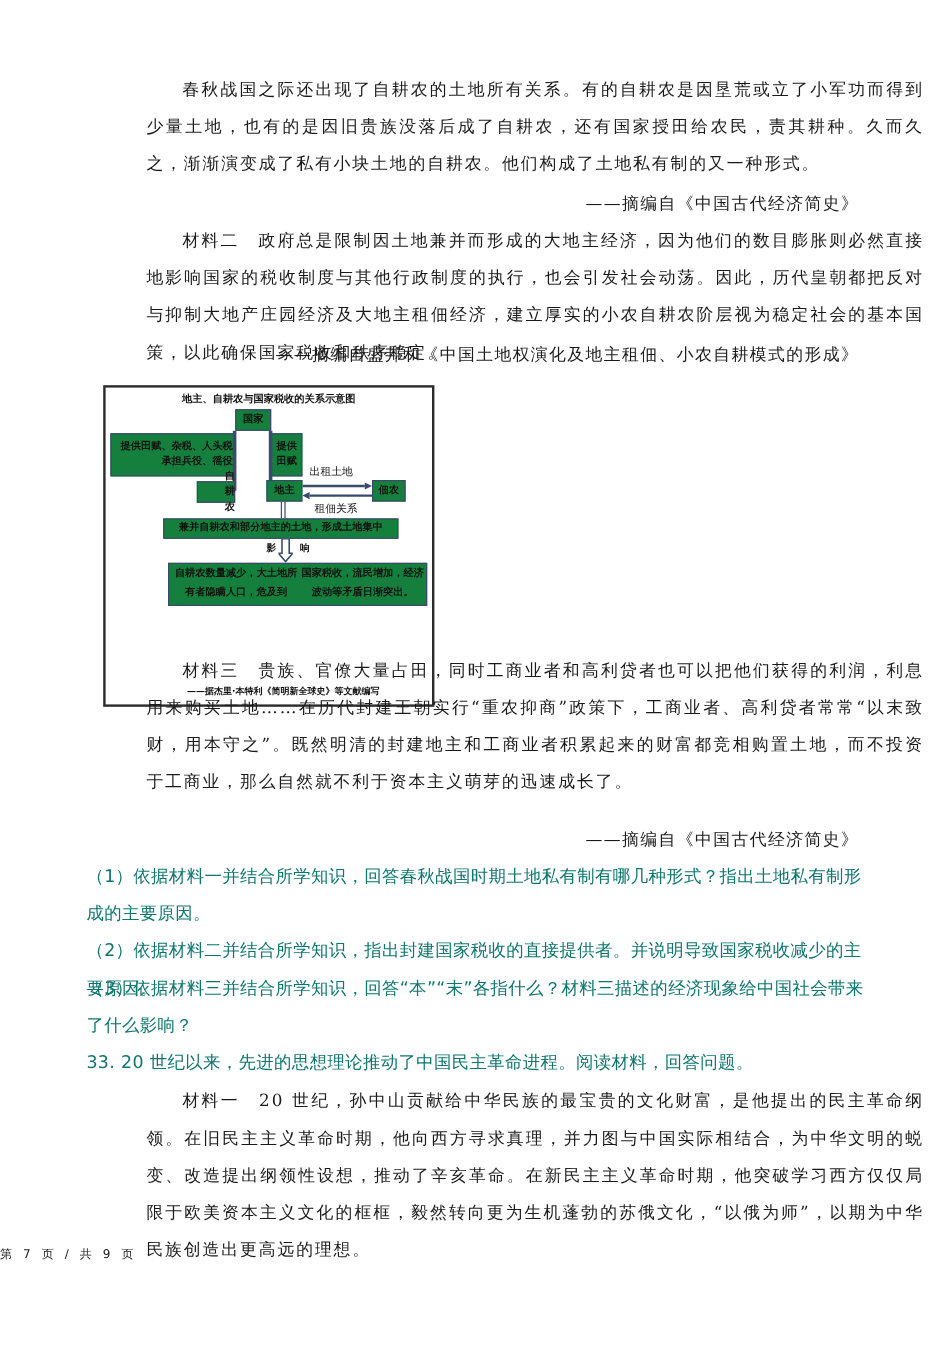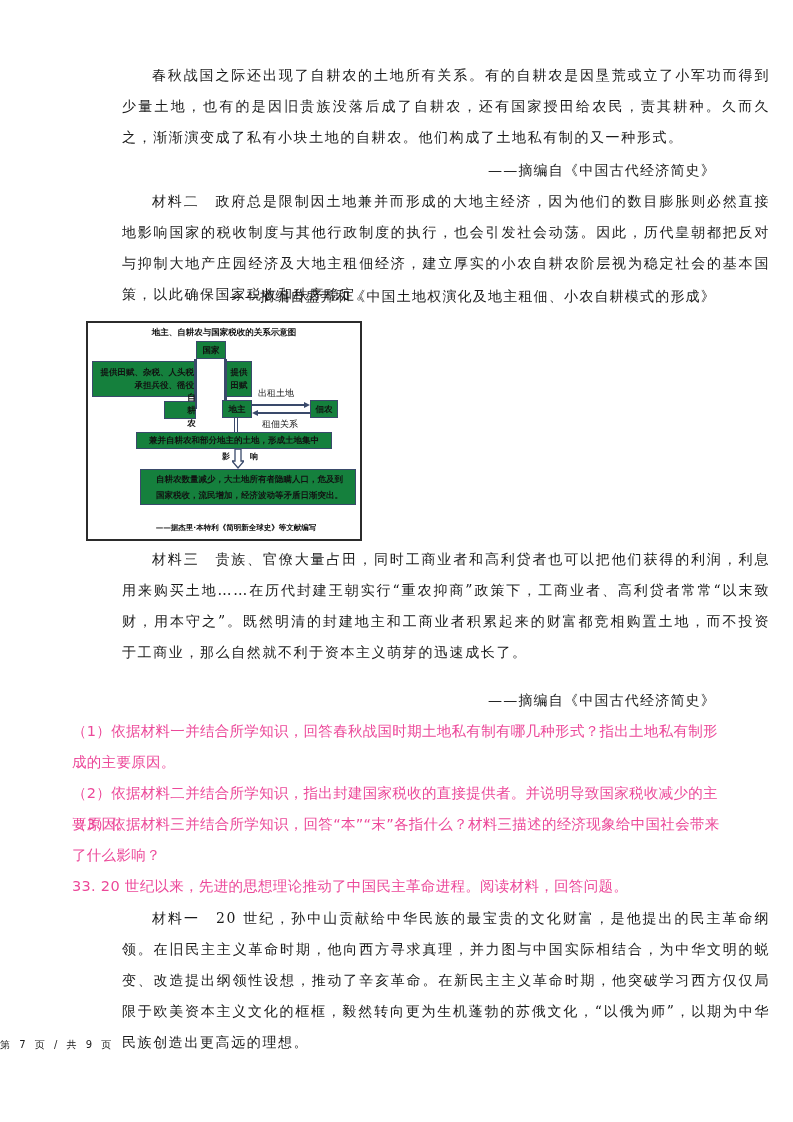--- a/index.html
+++ b/index.html
@@ -4,26 +4,26 @@
 <style>
   html, body { margin: 0; padding: 0; background: #ffffff; }
   body { width: 793px; height: 1122px; position: relative; overflow: hidden;
          font-family: "DejaVu Serif", "Liberation Serif", serif; color: #1a1a1a; }
   .page { position: absolute; left: 0; top: 0; width: 793px; height: 1122px; }
   .para { position: absolute; left: 74px; width: 648px; font-size: 14px; line-height: 31px;
           letter-spacing: 1.6px; text-align: justify; text-align-last: left; margin: 0; }
   .para.indent { text-indent: 30px; margin-left: 48px; }
   .source { position: absolute; right: 77px; font-size: 14px; line-height: 20px; letter-spacing: 1.2px; margin: 0; }
   .q { position: absolute; left: 72px; width: 652px; font-family: "DejaVu Sans", "Liberation Sans", sans-serif;
-       font-size: 14.5px; line-height: 31px; letter-spacing: 0.3px; margin: 0; color: #ec4899; }
+       font-size: 14.5px; line-height: 31px; letter-spacing: 0.3px; margin: 0; color: #0f766e; }
   .footer { position: absolute; left: 0; width: 726px; top: 1038px; text-align: left;
             font-size: 10px; letter-spacing: 3px; font-family: "DejaVu Sans", "Liberation Sans", sans-serif; }
 
   
-  .diagram { position: absolute; left: 86px; top: 321px; width: 276px; height: 220px;
+  .diagram { position: absolute; left: 86px; top: 321px; width: 276px; height: 268px;
              border: 2px solid #2b2b2b; box-sizing: border-box; background: #fff;
              font-family: "DejaVu Sans", "Liberation Sans", sans-serif; color: #111; }
   .d-title { position: absolute; left: 0; top: 4px; width: 100%; text-align: center; font-size: 8.5px; font-weight: bold; }
   .box { position: absolute; border: 1.5px solid #3a4a6b; background: #15803d; font-size: 8.5px; font-weight: bold;
          box-sizing: border-box; display: flex; align-items: center; justify-content: center; text-align: center; line-height: 13px; }
   .vline { position: absolute; background: #3a4a6b; }
   .small-cap { position: absolute; font-size: 8.5px; font-weight: bold; }
   .d-source { position: absolute; left: 0; width: 100%; text-align: center; bottom: 6px; font-size: 7.5px; font-weight: bold; }
 </style>
 </head>
@@ -84,21 +84,21 @@
     <div class="box" style="left:48px; top:109px; width:196px; height:17px;">
       <span>兼并自耕农和部分地主的土地，形成土地集中</span>
     </div>
 
     <div class="small-cap" style="left:134px; top:128px; font-size:8px;">影</div>
     <svg style="position:absolute; left:144px; top:126px;" width="12" height="20">
       <polygon points="3,0 9,0 9,12 12,12 6,19 0,12 3,12" fill="#fff" stroke="#3a4a6b" stroke-width="1.3"></polygon>
     </svg>
     <div class="small-cap" style="left:162px; top:128px; font-size:8px;">响</div>
 
-    <div class="box" style="left:52px; top:146px; width:216px; height:36px; flex-direction:column; align-items:center; padding-left:3px; line-height:16px;">
+    <div class="box" style="left:52px; top:146px; width:216px; height:36px; flex-direction:row; align-items:flex-start; padding-left:3px; line-height:16px;">
       <span>自耕农数量减少，大土地所有者隐瞒人口，危及到</span>
       <span>国家税收，流民增加，经济波动等矛盾日渐突出。</span>
     </div>
 
     <div class="d-source" style="left:12px;">——据杰里·本特利《简明新全球史》等文献编写</div>
   </div>
 
   <p class="para indent" style="top:544px;">材料三　贵族、官僚大量占田，同时工商业者和高利贷者也可以把他们获得的利润，利息用来购买土地……在历代封建王朝实行“重农抑商”政策下，工商业者、高利贷者常常“以末致财，用本守之”。既然明清的封建地主和工商业者积累起来的财富都竞相购置土地，而不投资于工商业，那么自然就不利于资本主义萌芽的迅速成长了。</p>
   <p class="source" style="top:690px;">——摘编自《中国古代经济简史》</p>
 

